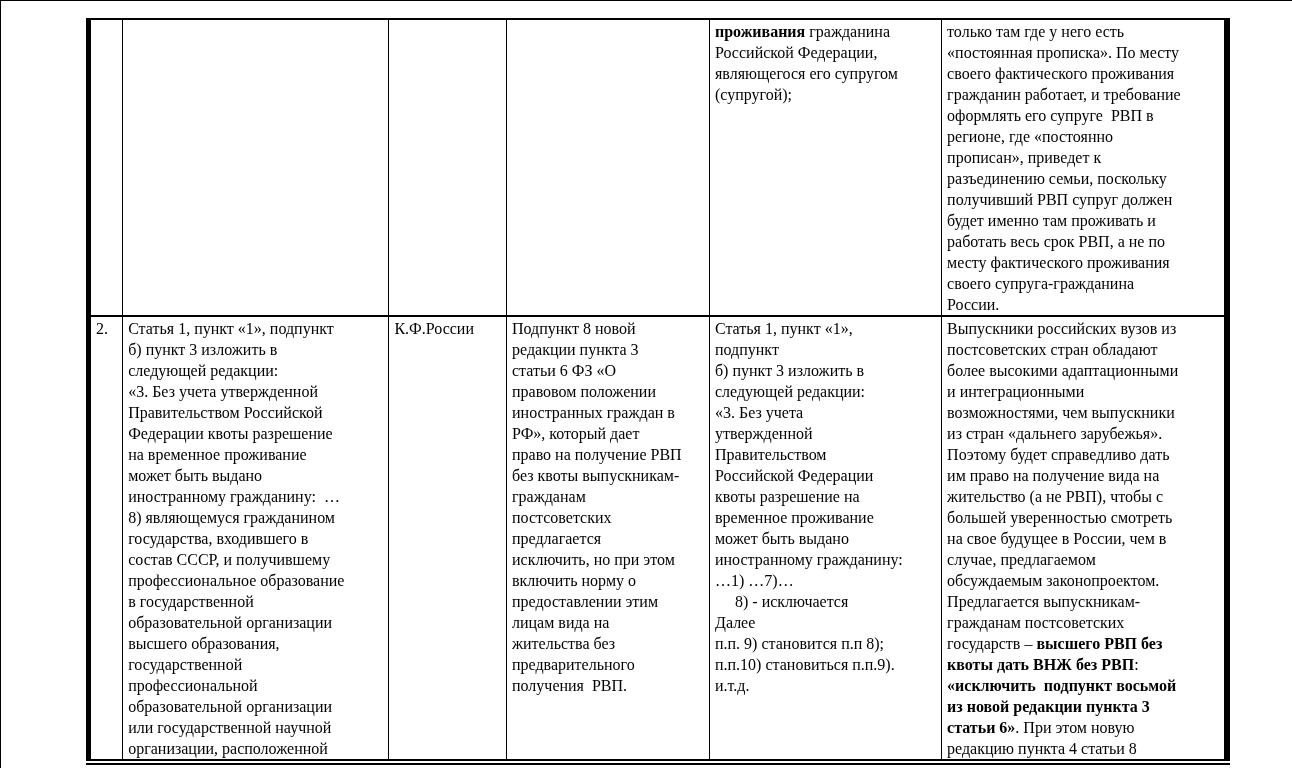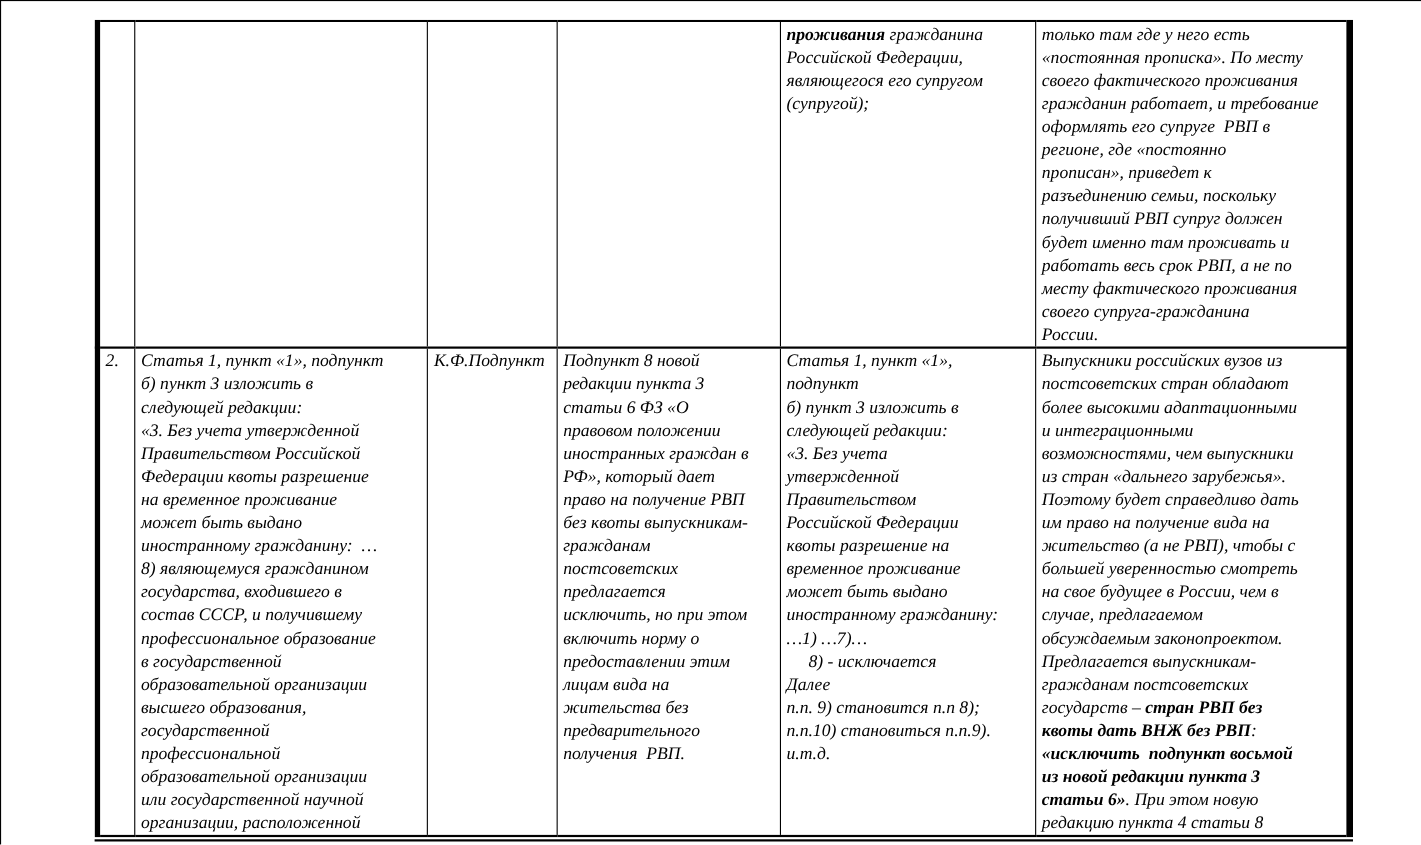--- a/index.html
+++ b/index.html
@@ -17,21 +17,20 @@
 
   .table-wrap {
     position: absolute;
     left: 86px;
     top: 18px;
     width: 1144px;
     height: 745px;
     overflow: hidden;
     border-bottom: 2px solid #000;
     box-sizing: content-box;
-    font-style: italic;
   }
   table.doc-table {
     border-collapse: collapse;
     table-layout: fixed;
     width: 1144px;
     border-top: 2px solid #000;
     border-left: 5px solid #000;
     border-right: 6px solid #000;
   }
   table.doc-table td {
@@ -107,21 +106,21 @@
 состав СССР, и получившему
 профессиональное образование
 в государственной
 образовательной организации
 высшего образования,
 государственной
 профессиональной
 образовательной организации
 или государственной научной
 организации, расположенной</td>
-          <td>К.Ф.Подпункт</td>
+          <td>К.Ф.России</td>
           <td>Подпункт 8 новой
 редакции пункта 3
 статьи 6 ФЗ «О
 правовом положении
 иностранных граждан в
 РФ», который дает
 право на получение РВП
 без квоты выпускникам-
 гражданам
 постсоветских
@@ -159,21 +158,21 @@
 из стран «дальнего зарубежья».
 Поэтому будет справедливо дать
 им право на получение вида на
 жительство (а не РВП), чтобы с
 большей уверенностью смотреть
 на свое будущее в России, чем в
 случае, предлагаемом
 обсуждаемым законопроектом.
 Предлагается выпускникам-
 гражданам постсоветских
-государств – </span><span class="seg-b">стран РВП без
+государств – </span><span class="seg-b">высшего РВП без
 квоты дать ВНЖ без РВП</span><span class="seg-r">:
 </span><span class="seg-b">«исключить  подпункт восьмой
 из новой редакции пункта 3
 статьи 6»</span><span class="seg-r">. При этом новую
 редакцию пункта 4 статьи 8</span></td>
         </tr>
       </tbody>
     </table>
   </div>
 </div>

